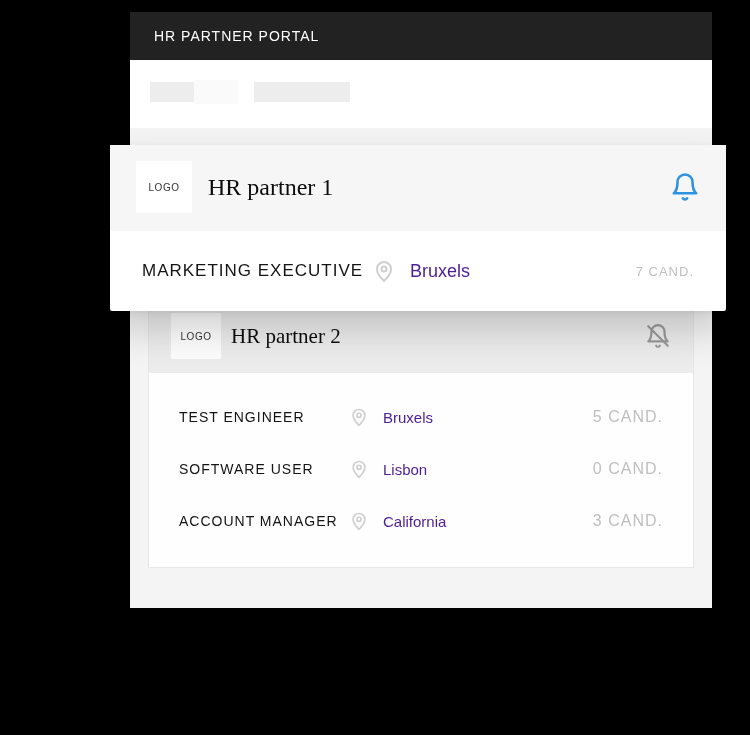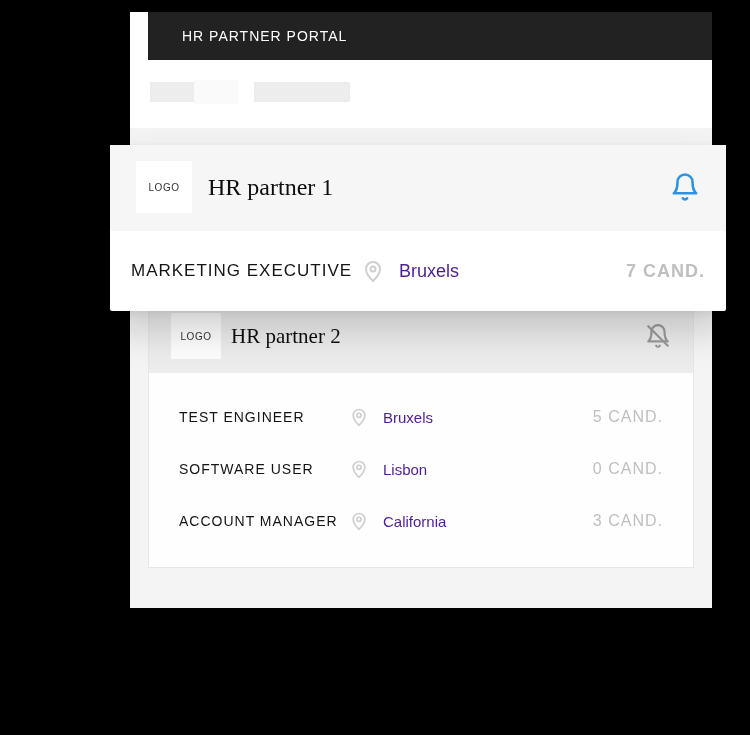--- a/index.html
+++ b/index.html
@@ -14,25 +14,24 @@
     .portal-window {
       position: absolute;
       top: 12px;
       left: 130px;
       width: 582px;
       background: #fff;
     }
     .portal-header {
       background: #222;
       color: #fff;
-      padding: 16px 34px;
+      padding: 16px 24px;
       letter-spacing: 1px;
       font-size: 14px;
       font-weight: 400;
-      margin-left: 18px;
     }
     .portal-filters {
       background: #fff;
       padding: 20px 20px 24px 20px;
       display: flex;
       gap: 16px;
     }
     .filter-skeleton {
       display: flex;
       align-items: center;
@@ -91,42 +90,42 @@
       margin-left: 16px;
       color: #0d0d0d;
     }
     .spacer { flex: 1; }
     .bell-icon svg { display: block; }
     .job-row {
       display: flex;
       align-items: center;
       padding: 14px 26px;
     }
-    .partner1-card .job-row { padding: 26px 21px; justify-content: space-between; }
+    .partner1-card .job-row { padding: 26px 32px; justify-content: space-between; }
     .job-title {
       font-size: 14px;
       letter-spacing: 1px;
       color: #141414;
       min-width: 190px;
       text-transform: uppercase;
     }
     .partner1-card .job-title { font-size: 17px; min-width: 230px; }
     .pin-icon { margin-right: 14px; }
     .pin-icon svg { display:block; }
     .job-location {
       font-size: 15px;
       color: #4c1d95;
     }
     .partner1-card .job-location { font-size: 18px; }
     .job-count {
       color: #bfbfbf;
       font-size: 16px;
       letter-spacing: 1px;
     }
-    .partner1-card .job-count { font-size: 18px; font-weight: bold; }
+    .partner1-card .job-count { font-size: 13px; }
 
     
     .partner2-card {
       background: #fefefe;
       border: 1px solid #e6e6e6;
     }
     .partner2-card .partner-header {
       background: #ececec;
       padding: 14px 22px;
     }

